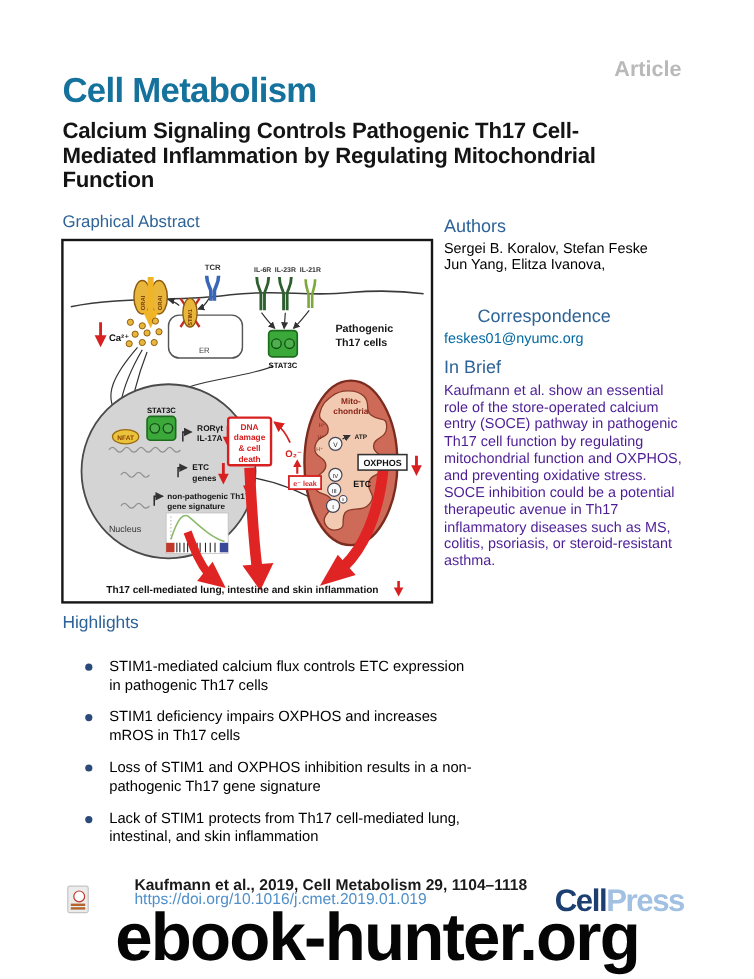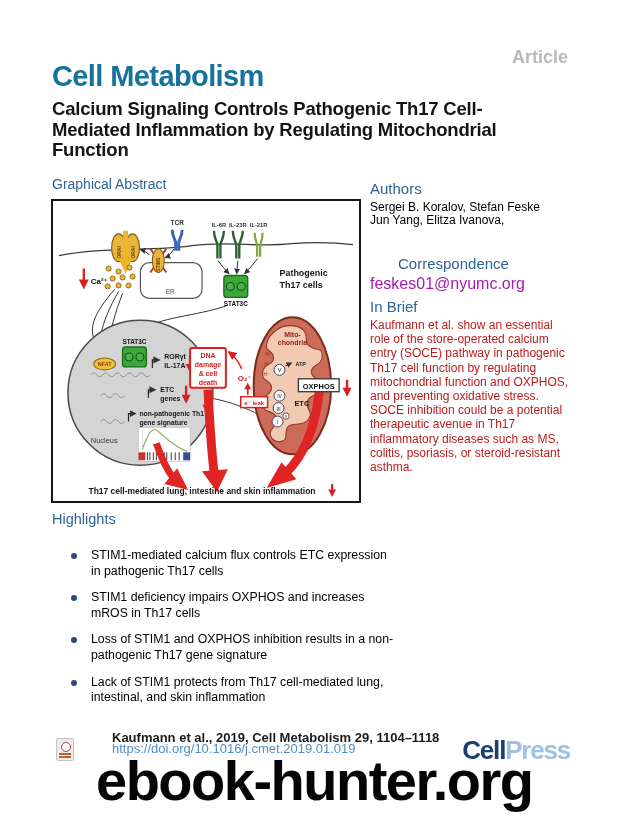--- a/index.html
+++ b/index.html
@@ -16,23 +16,23 @@
   
   .sec-head{color:#2e6398;font-size:15px;font-weight:400;}
   .ga-head{top:176px;left:52px;font-size:14px;}
   
   .figure-box{top:199px;left:51px;width:310px;height:304px;border:2.5px solid #161616;background:#fff;box-sizing:border-box;}
   .figure-box svg{display:block;width:100%;height:100%;}
   
   .authors-head{top:180px;left:370px;}
   .authors-names{top:201px;left:370px;font-size:12px;line-height:13.4px;color:#000;}
   .corr-head{top:255px;left:370px;margin-left:28px;}
-  .corr-email{top:275px;left:370px;font-size:16px;color:#a21caf;}
+  .corr-email{top:275px;left:370px;font-size:12px;color:#0369a1;}
   .inbrief-head{top:298px;left:370px;}
-  .inbrief-text{top:318px;left:370px;width:204px;font-size:12px;line-height:14.2px;color:#b91c1c;}
+  .inbrief-text{top:318px;left:370px;width:204px;font-size:12px;line-height:14.2px;color:#4c1d95;}
   
   .hl-head{top:511px;left:52px;font-size:14.5px;}
   .hl-list{top:532px;left:52px;width:326px;margin:16px;padding:0;list-style:none;}
   .hl-list li{position:relative;padding-left:23px;margin-bottom:11px;font-size:12.3px;line-height:15.6px;color:#000;}
   .hl-list li .dot{position:absolute;left:3px;top:5px;width:6px;height:6px;border-radius:50%;background:#2b4a7a;}
   
   .badge{top:738px;left:56px;width:16px;height:21px;background:#ececec;border:1px solid #c4c4c4;border-radius:2px;}
   .badge .circ{position:absolute;left:4px;top:3px;width:8px;height:8px;border-radius:50%;background:#fff;border:1px solid #c0392b;}
   .badge .l1,.badge .l2{position:absolute;left:2px;height:1.5px;background:#b4652f;width:12px;}
   .badge .l1{top:14px}.badge .l2{top:17px}

